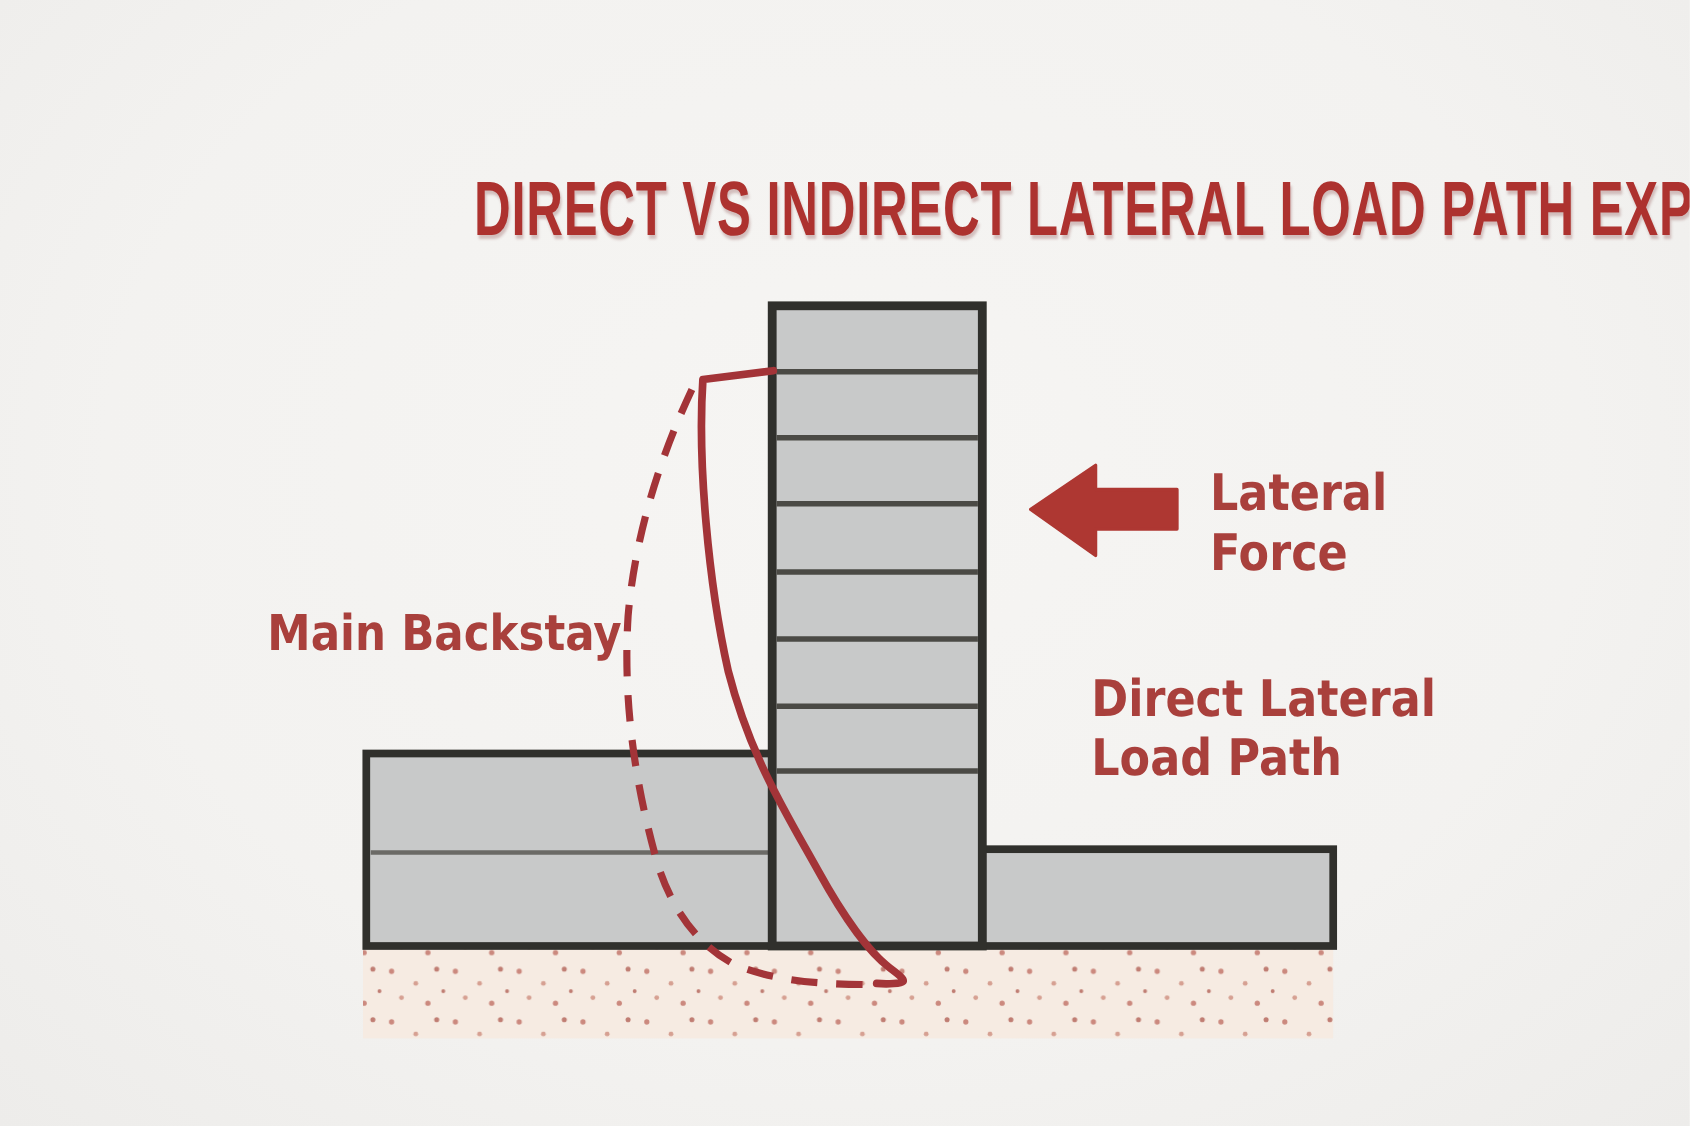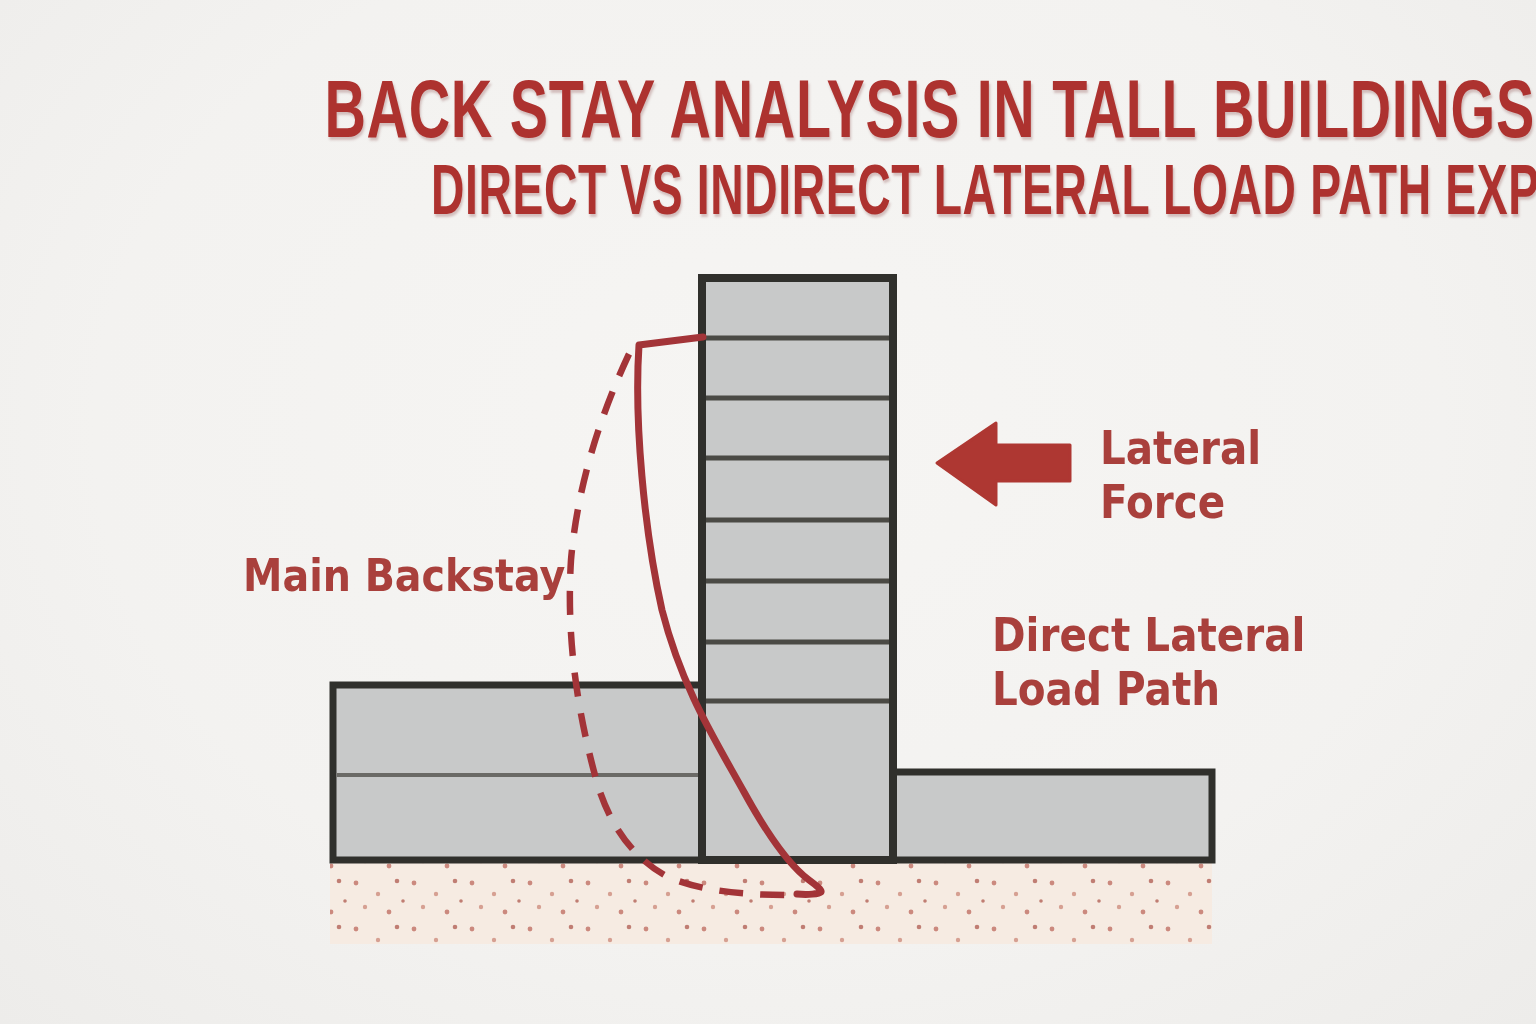--- a/index.html
+++ b/index.html
@@ -88,23 +88,20 @@
     <path d="M 703 337 L 639 345
              C 634 420 644 530 662 610
              C 682 688 714 738 744 792
              C 766 832 790 866 809 880
              C 817 886 822 890 821 892
              C 819 894 808 895 797 894" fill="none" stroke-width="7" stroke-linejoin="round" stroke-linecap="round" stroke="#a33438"></path>
 
     <polygon points="937,463 996,423 996,445 1070,445 1070,481 996,481 996,505" stroke-width="3" stroke-linejoin="round" fill="#ae3732" stroke="#ae3732"></polygon>
   </svg>
 
-  <div class="title-line title-1">
-    <span class="squeeze">BACK STAY ANALYSIS IN TALL BUILDINGS</span>
-  </div>
   <div class="title-line title-2">
     <span class="squeeze">DIRECT VS INDIRECT LATERAL LOAD PATH EXPLAINED</span>
   </div>
 
   <div class="hand-label label-main-backstay">Main Backstay</div>
   <div class="hand-label label-lateral-force">Lateral
 Force</div>
   <div class="hand-label label-direct-path">Direct Lateral
 Load Path</div>
 

